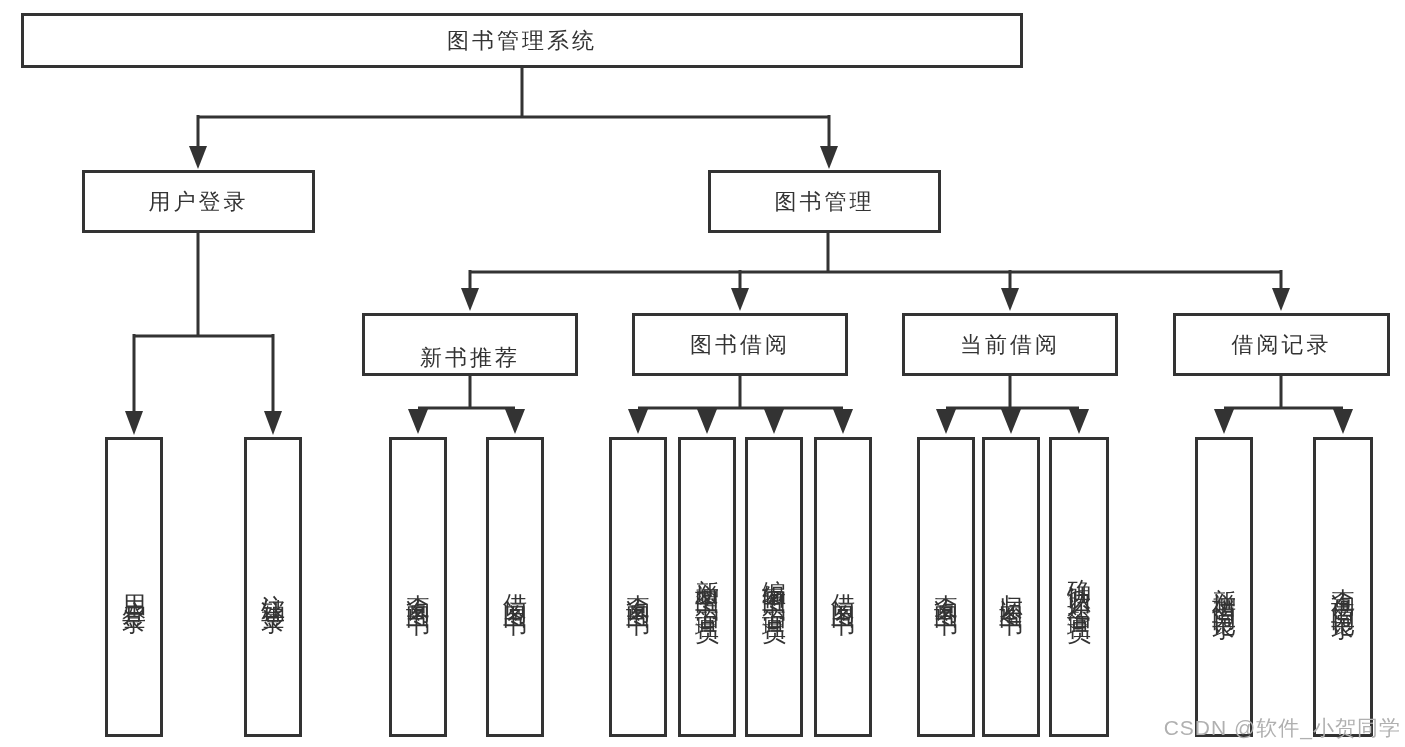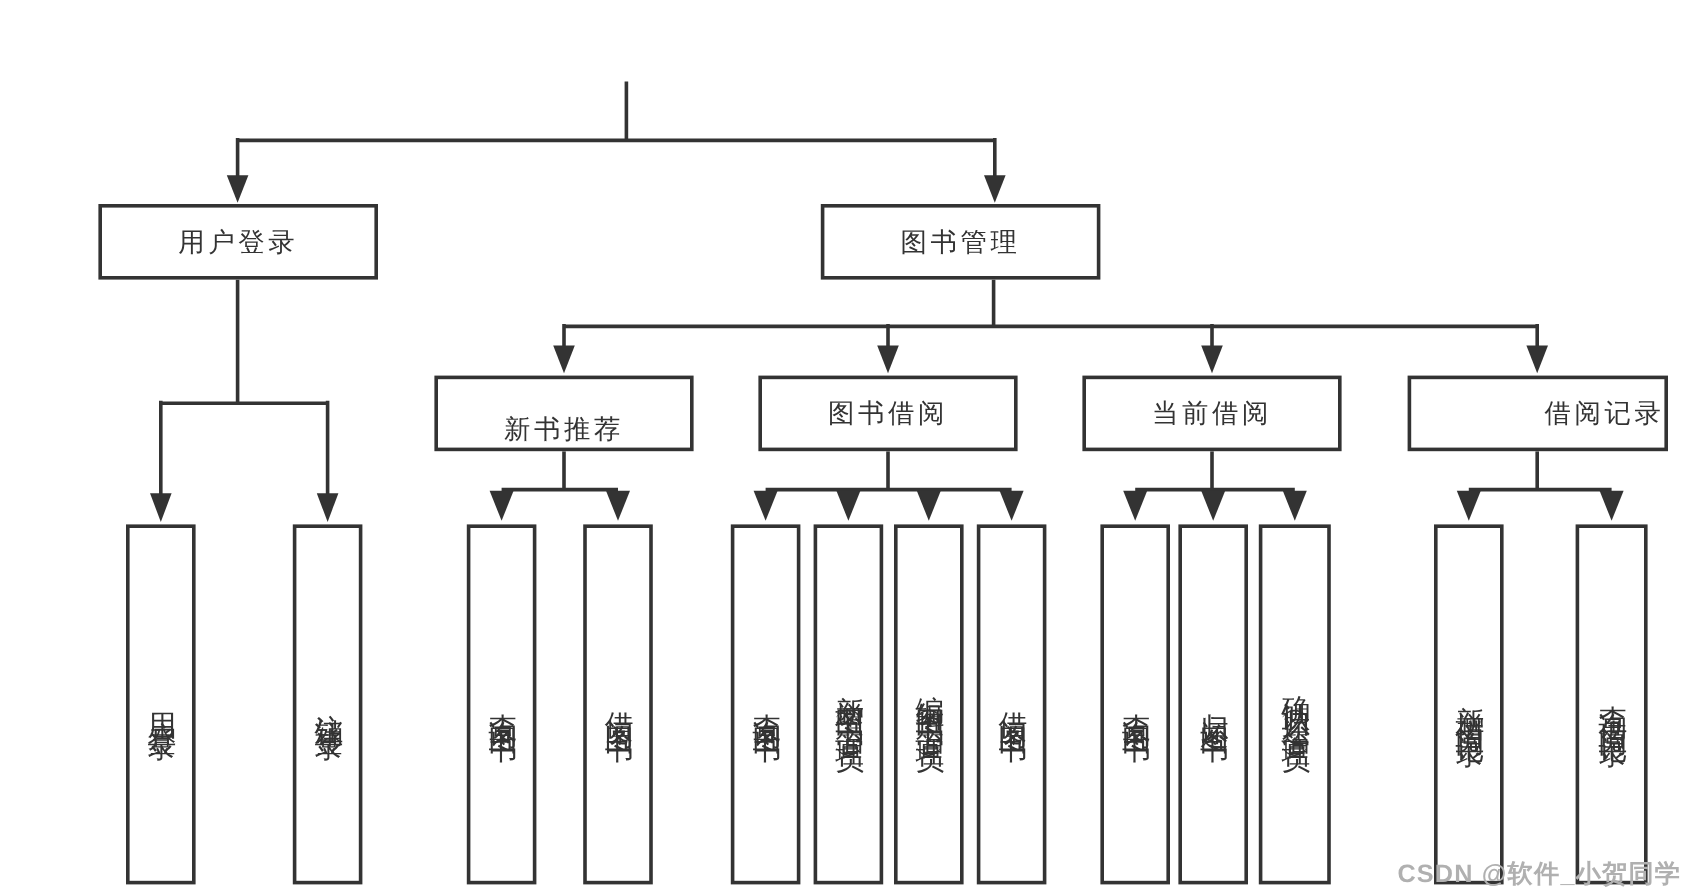--- a/index.html
+++ b/index.html
@@ -51,26 +51,26 @@
     writing-mode: vertical-rl;
     font-size: 24px;
     letter-spacing: 6px;
     line-height: 1;
     white-space: nowrap;
   }
   
   .root        { left: 21px;   top: 13px;  width: 1002px; height: 55px; }
   .lvl2        { top: 170px; width: 233px; height: 63px; }
   .b-userlogin { left: 82px; }
-  .b-bookmgmt  { left: 684px; }
+  .b-bookmgmt  { left: 708px; }
   .lvl3        { top: 313px; width: 216px; height: 63px; }
   .b-newbooks  { left: 362px; align-items: flex-end; }
   .b-borrow    { left: 632px; }
   .b-current   { left: 902px; }
-  .b-records   { left: 1173px; width: 217px; justify-content: flex-end; }
+  .b-records   { left: 1173px; width: 217px; }
   .leaf        { top: 437px; width: 58px; height: 300px; }
   .l-ul0 { left: 105px; }
   .l-ul1 { left: 244px; }
   .l-nb0 { left: 389px; }
   .l-nb1 { left: 486px; }
   .l-bb0 { left: 609px; }
   .l-bb1 { left: 678px; }
   .l-bb2 { left: 745px; }
   .l-bb3 { left: 814px; }
   .l-cb0 { left: 917px; }
@@ -79,21 +79,20 @@
   .l-br0 { left: 1195px; }
   .l-br1 { left: 1313px; width: 60px; }
   .watermark {
     position: absolute;
     top: 714px;
     right: 4px;
     font-size: 21px;
     letter-spacing: 1px;
     color: var(--watermark, #b0b0b0);
     white-space: nowrap;
-    font-weight: bold;
   }
 </style>
 </head>
 <body>
 
 <div class="canvas">
 
   <svg class="connectors" viewBox="0 0 1405 747" xmlns="http://www.w3.org/2000/svg">
 
     <path d="M522,68 V117 M198,117 H829 M198,115 V148 M829,115 V148"></path>
@@ -123,20 +122,23 @@
     <path d="M1010,376 V408 M946,408 H1079"></path>
     <polygon points="936,409 956,409 946,434"></polygon>
     <polygon points="1001,409 1021,409 1011,434"></polygon>
     <polygon points="1069,409 1089,409 1079,434"></polygon>
 
     <path d="M1281,376 V408 M1224,408 H1343"></path>
     <polygon points="1214,409 1234,409 1224,434"></polygon>
     <polygon points="1333,409 1353,409 1343,434"></polygon>
   </svg>
 
+  <div class="node root">
+    <span class="h-label">图书管理系统</span>
+  </div>
 
   <div class="node lvl2 b-userlogin">
     <span class="h-label">用户登录</span>
   </div>
   <div class="node lvl2 b-bookmgmt">
     <span class="h-label">图书管理</span>
   </div>
 
   <div class="node lvl3 b-newbooks">
     <span class="h-label">新书推荐</span>

